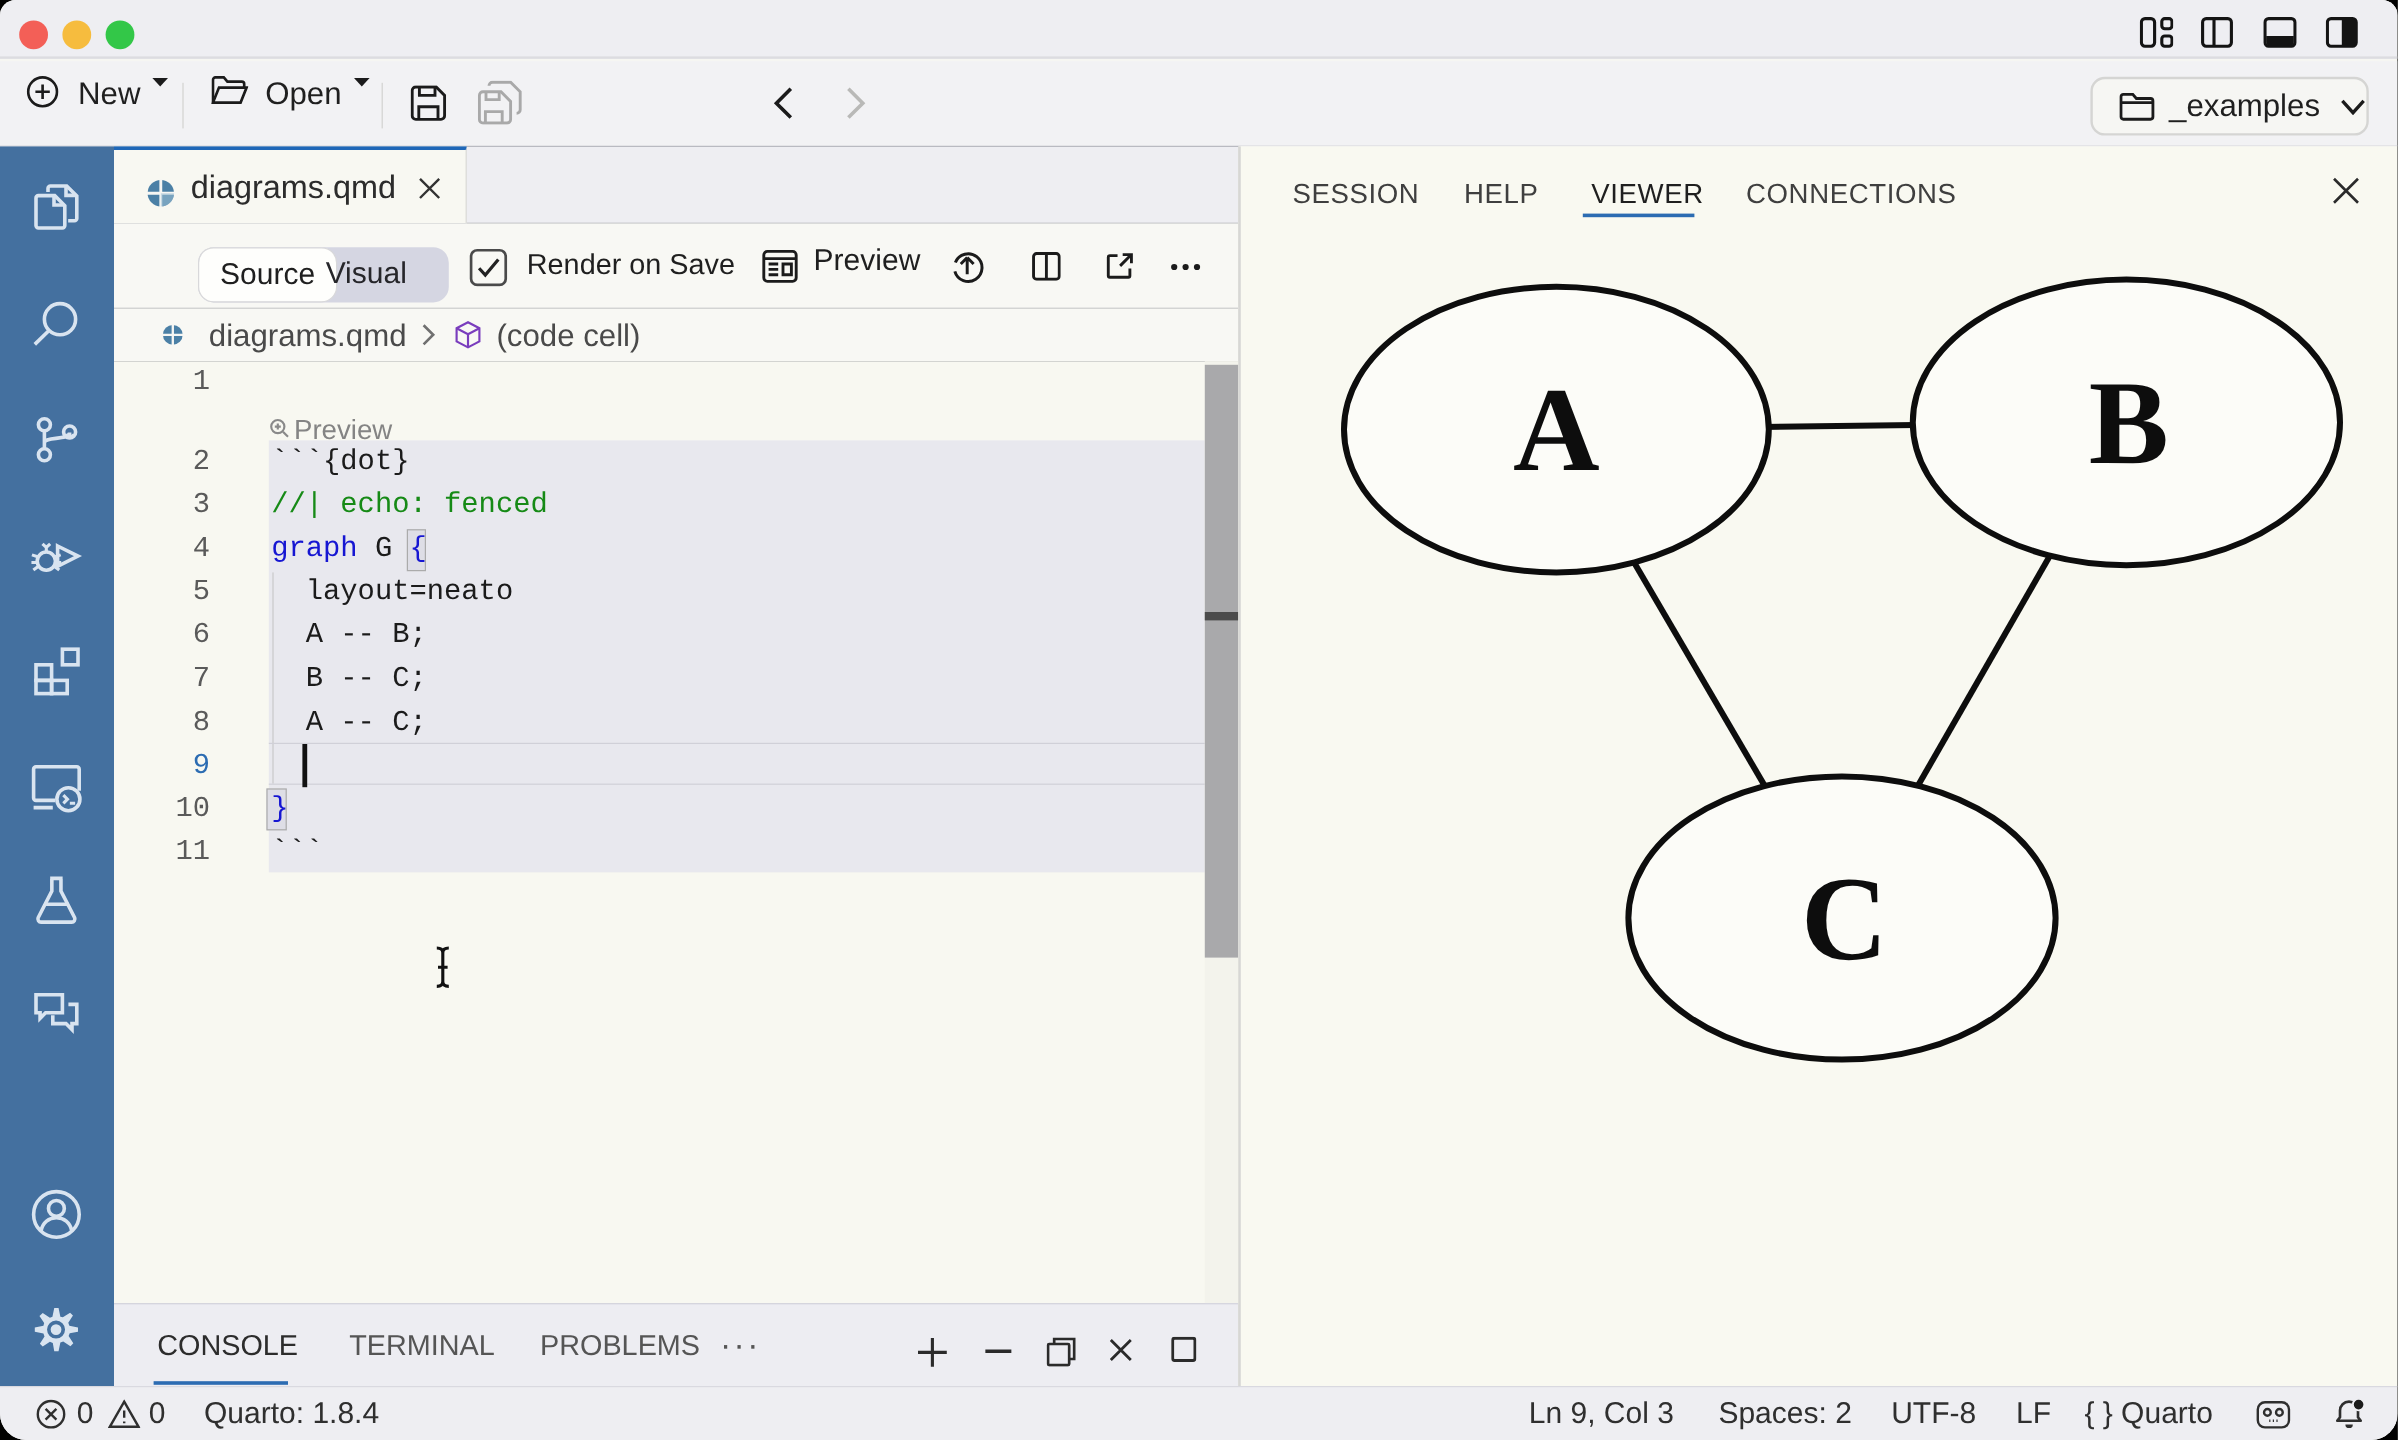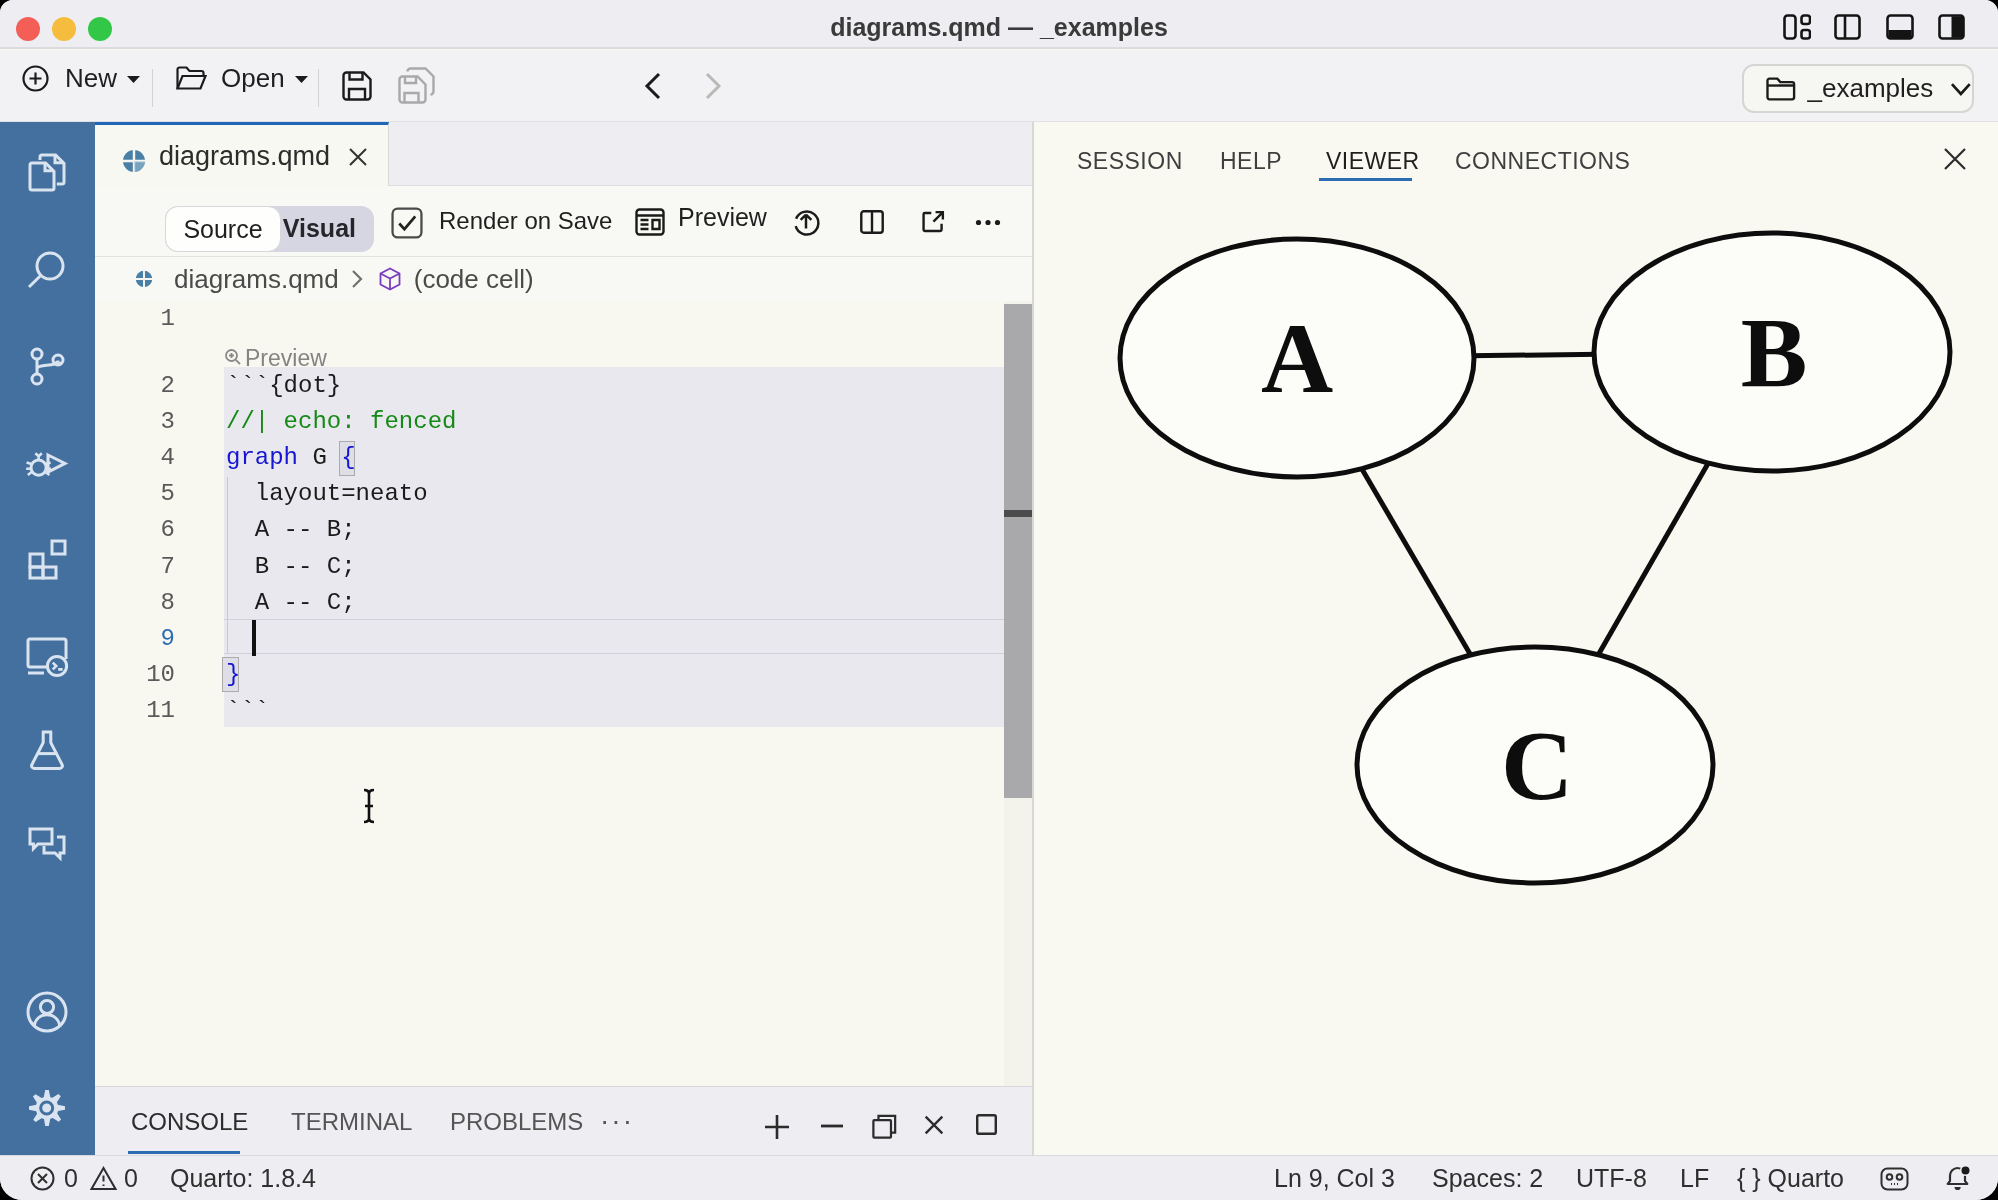--- a/index.html
+++ b/index.html
@@ -12,37 +12,37 @@
 
 #titlebar { position:absolute; left:0; top:0; width:1998px; height:49px; background:#eeeef2; border-bottom:2px solid #dcdce0;}
 .tl { position:absolute; top:17px; width:24px; height:24px; border-radius:50%; }
 #tl-r { left:16px; background:#f35f57; }
 #tl-y { left:52px; background:#f6bc3e; }
 #tl-g { left:88px; background:#33c748; }
 #title-text { position:absolute; top:13px; left:0; width:100%; text-align:center; font-size:25px; font-weight:bold; color:#3a3a3a; }
 .tbico { position:absolute; top:14px; }
 
 #toolbar { position:absolute; left:0; top:51px; width:1998px; height:71px; background:#f2f2f4; border-bottom:1px solid #e0e0e4; }
-.tbtn { position:absolute; top:12px; display:flex; align-items:center; font-size:26px; color:#1f1f1f; }
+.tbtn { position:absolute; top:12px; display:flex; align-items:flex-start; font-size:26px; color:#1f1f1f; }
 .sep { position:absolute; top:18px; width:1px; height:38px; background:#d2d2d0; }
 #searchbox { position:absolute; left:760px; top:13px; width:396px; height:48px; background:#f1f1ee; border:2px solid #d5d5d3; border-radius:12px; }
 #pybtn { position:absolute; left:1314px; top:13px; width:417px; height:49px; background:#f6f6f3; border:2px solid #d5d5d3; border-radius:12px; display:flex; align-items:center; }
 #exbtn { position:absolute; left:1742px; top:13px; width:232px; height:49px; background:#f6f6f3; border:2px solid #d5d5d3; border-radius:12px; display:flex; align-items:center; }
 
 #actbar { position:absolute; left:0; top:122px; width:95px; height:1033px; background:#44709f; }
 .aico { position:absolute; left:23px; }
 
 #editor { position:absolute; left:95px; top:122px; width:937px; height:1033px; background:#0f172a; }
 #tabstrip { position:absolute; left:0; top:0; width:937px; height:64px; background:#eeeef2; border-bottom:1px solid #dcdce0; }
 #tab1 { position:absolute; left:0; top:0; width:294px; height:64px; background:#f8f8f2; border-top:3px solid #1f67b8; border-right:1px solid #d8d8d6; }
 #tab1 .tabtxt { position:absolute; left:64px; top:16px; font-size:27px; color:#2c2c2c; }
 #edtoolbar { position:absolute; left:0; top:64px; width:937px; height:71px; background:#f8f8f4; border-bottom:1px solid #e3e3e1; }
 #srcvis { position:absolute; left:70px; top:20px; width:209px; height:46px; background:#d5d6e2; border-radius:13px; font-size:25px; }
 #srcbtn { position:absolute; left:0px; top:0px; width:116px; height:46px; background:#fefefc; border:1px solid #d8d8da; border-radius:13px; text-align:center; line-height:44px; color:#1f1f1f; }
-#visbtn { position:absolute; right:18px; top:8px; color:#26262a;font-weight:bold; }
+#visbtn { position:absolute; right:35px; top:8px; color:#26262a; }
 #rswrap { position:absolute; left:296px; top:21px; display:flex; align-items:flex-start; font-size:24px; color:#1f1f1f; }
 #breadcrumbs { position:absolute; left:0; top:135px; width:937px; height:44px; background:#f8f8f4; display:flex; align-items:center; font-size:26px; color:#4a4a4a; }
 
 #codearea { position:absolute; left:0; top:179px; width:937px; height:785px; background:#f8f8f1; font-family:"Liberation Mono", monospace; }
 #codeblockbg { position:absolute; left:129px; top:66px; width:780px; height:360px; background:#e8e8ee; }
 .lnum { position:absolute; left:20px; width:60px; text-align:right; font-size:24px; color:#5a5a5a; }
 .cline { position:absolute; left:131px; font-size:24px; color:#1b1b1b; white-space:pre; }
 .green { color:#168a16; }
 .blue { color:#1616d2; }
 #codelens { position:absolute; left:129px; top:44px; font-size:23px; color:#848484; font-family:"Liberation Sans", sans-serif; }
@@ -65,21 +65,20 @@
 svg { display:block; }
 </style>
 </head>
 <body>
 <div id="win">
 
   <div id="titlebar">
     <div class="tl" id="tl-r"></div>
       <div class="tl" id="tl-y"></div>
       <div class="tl" id="tl-g"></div>
-    <div id="title-text">diagrams.qmd — _examples</div>
     <svg class="tbico" style="left:1783px;top:14px" width="28" height="26" viewBox="0 0 28 26" fill="none" stroke="#141414" stroke-width="2.6">
       <rect x="1.5" y="1.5" width="11" height="23" rx="3"></rect>
         <rect x="18.5" y="1.5" width="8.5" height="8.5" rx="2.5"></rect>
         <rect x="18.5" y="16" width="8.5" height="8.5" rx="2.5"></rect>
     </svg>
     <svg class="tbico" style="left:1834px;top:14px" width="27" height="26" viewBox="0 0 27 26" fill="none" stroke="#141414" stroke-width="2.6">
       <rect x="1.5" y="1.5" width="24" height="23" rx="3"></rect>
         <line x1="11" y1="1.5" x2="11" y2="24.5"></line>
     </svg>
     <svg class="tbico" style="left:1886px;top:14px" width="28" height="26" viewBox="0 0 28 26">

